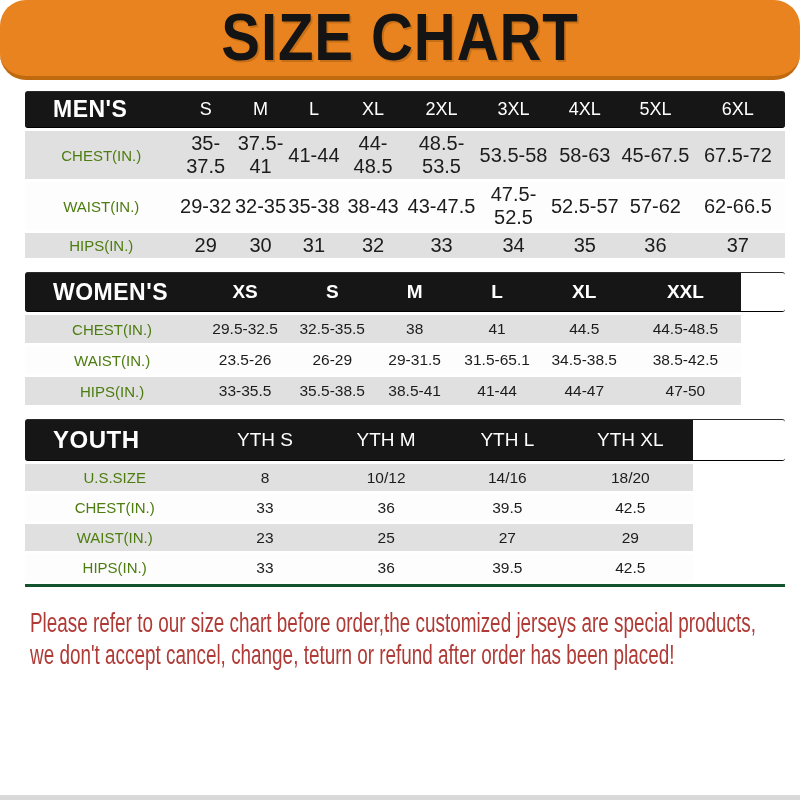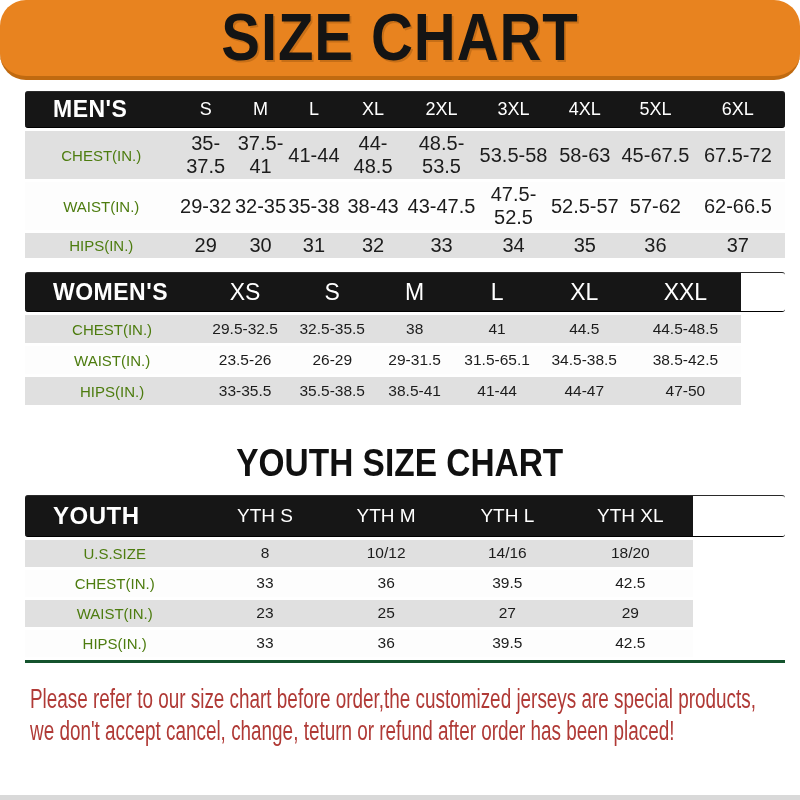--- a/index.html
+++ b/index.html
@@ -75,21 +75,21 @@
   .men th:nth-child(2){width:7.6%;}
   .men th:nth-child(3){width:7.2%;}
   .men th:nth-child(4){width:7.2%;}
   .men th:nth-child(5){width:8.8%;}
   .men th:nth-child(6){width:9.8%;}
   .men th:nth-child(7){width:9.8%;}
   .men th:nth-child(8){width:9.6%;}
   .men th:nth-child(9){width:9.6%;}
   .men th:nth-child(10){width:12.9%;}
   
-  .women thead th{height:36px;font-size:23px;}
+  .women thead th{height:36px;font-size:19px;font-weight:bold;}
   .women th.bar-label{font-size:23px;}
   .women td{height:26px;font-size:15.5px;}
   .women th:nth-child(1){width:20.4%;}
   .women th:nth-child(2){width:12.5%;}
   .women th:nth-child(3){width:11.2%;}
   .women th:nth-child(4){width:11.2%;}
   .women th:nth-child(5){width:11.2%;}
   .women th:nth-child(6){width:12.5%;}
   .women th:nth-child(7){width:15.1%;margin-top:32px;}
   .women th.spacer{width:5.9%;}
@@ -222,23 +222,20 @@
           <td>41-44</td>
           <td>44-47</td>
           <td>47-50</td>
           <td class="spacer"></td>
         </tr>
       </tbody>
     </table>
 </section>
 
 <section>
-  <h2 class="section-heading hm3">
-    <span class="ht">YOUTH SIZE CHART</span>
-  </h2>
   <table class="size-table youth">
       <thead>
         <tr>
           <th class="bar-label">YOUTH</th>
           <th>YTH S</th>
           <th>YTH M</th>
           <th>YTH L</th>
           <th>YTH XL</th>
           <th class="spacer"></th>
         </tr>

